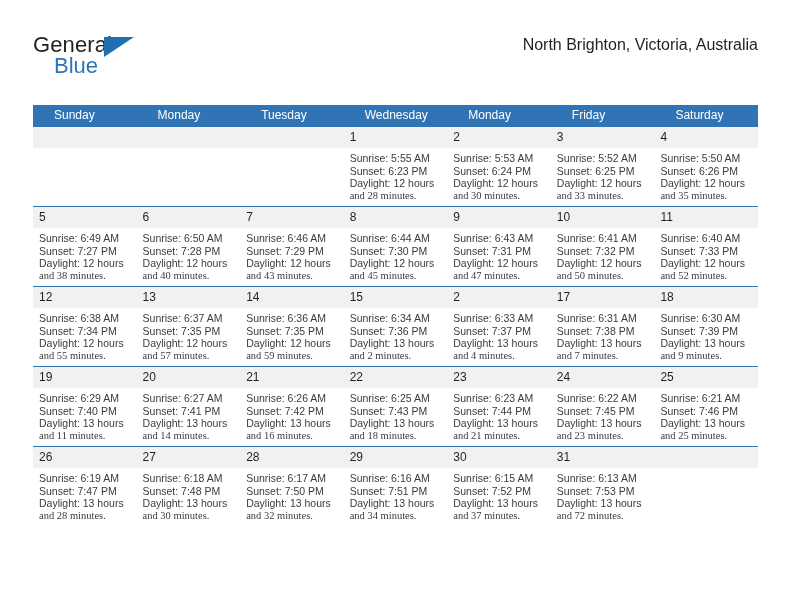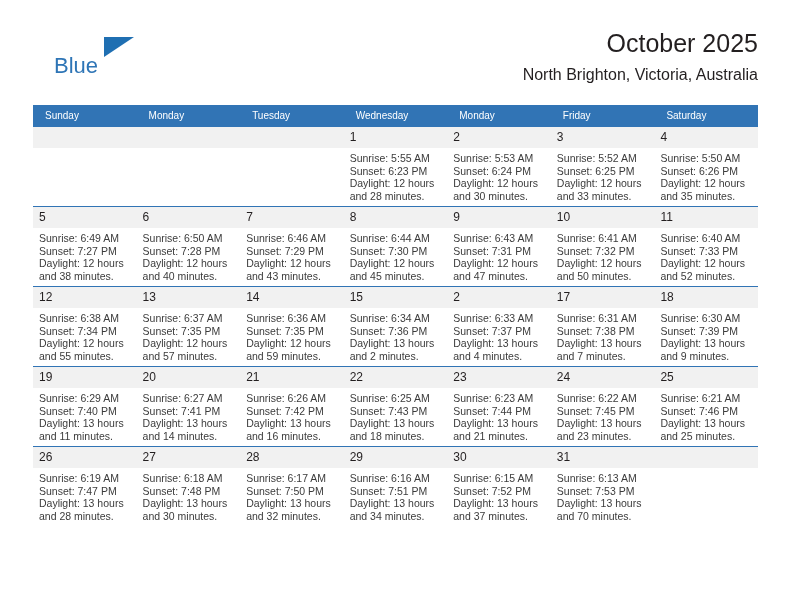--- a/index.html
+++ b/index.html
@@ -90,23 +90,23 @@
     left: 33px;
     top: 105px;
     width: 725px;
     border-collapse: collapse;
     table-layout: fixed;
   }
   .calendar th {
     background: #3174b5;
     color: #ffffff;
     font-weight: normal;
-    font-size: 10px;
+    font-size: 12px;
     text-align: left;
-    padding: 4px 0 5px 12px;
+    padding: 4px 0 5px 21px;
     height: 11px;
     line-height: 13px;
   }
   .calendar td {
     vertical-align: top;
     padding: 0;
     border-top: 1px solid #3174b5;
     height: 79px;
   }
   .calendar tr.week-first td {
@@ -127,39 +127,40 @@
     padding: 4px 5px 0 6px;
     font-size: 10.5px;
     line-height: 12.6px;
     color: #3b3b3b;
   }
   .details div {
     white-space: nowrap;
   }
   .details .daylight-line2 {
     white-space: nowrap;
+    font-family: Liberation Serif, serif;
   }
   .cell-empty .details {
     visibility: hidden;
   }
 </style>
 </head>
 <body>
 
 <div class="page">
 
   <div class="header">
 
     <div class="brand">
+      <span class="brand-general">General</span>
       <span class="brand-triangle"></span>
       <span class="brand-blue">Blue</span>
     </div>
 
     <div class="title-block">
-      <div class="cal-title">October 2025</div>
       <div class="cal-subtitle">North Brighton, Victoria, Australia</div>
     </div>
 
   </div>
 
   <table class="calendar">
     <thead>
       <tr>
         <th>Sunday</th>
         <th>Monday</th>
@@ -481,21 +482,21 @@
             <div>Daylight: 13 hours</div>
             <div class="daylight-line2">and 37 minutes.</div>
           </div>
         </td>
         <td>
           <div class="daynum">31</div>
           <div class="details">
             <div>Sunrise: 6:13 AM</div>
             <div>Sunset: 7:53 PM</div>
             <div>Daylight: 13 hours</div>
-            <div class="daylight-line2">and 70 minutes.</div>
+            <div class="daylight-line2">and 72 minutes.</div>
           </div>
         </td>
         <td class="cell-empty">
           <div class="daynum empty"></div>
           <div class="details">
             <div></div>
             <div></div>
             <div></div>
             <div class="daylight-line2"></div>
           </div>

